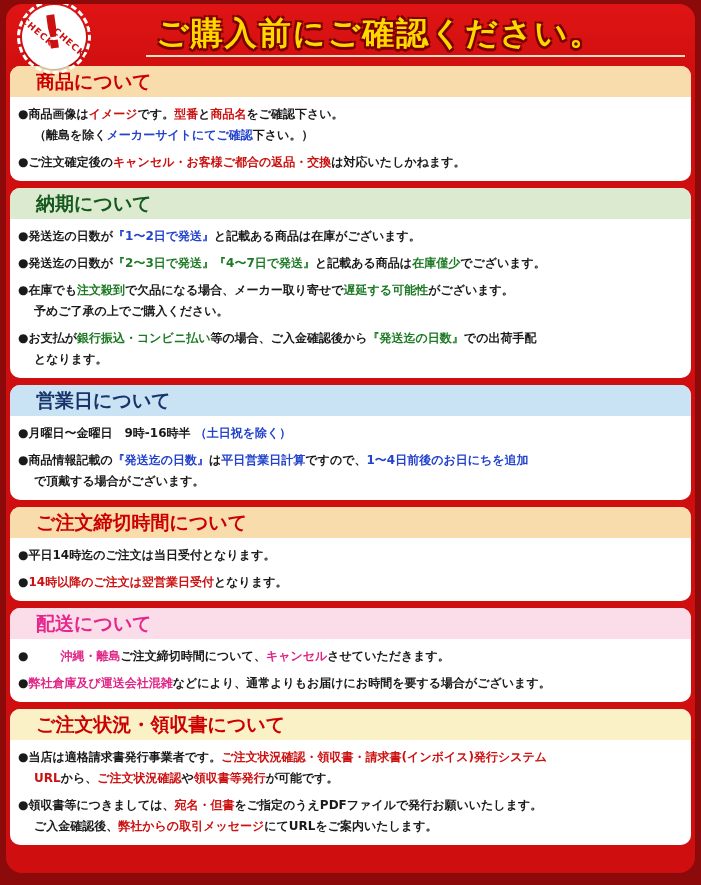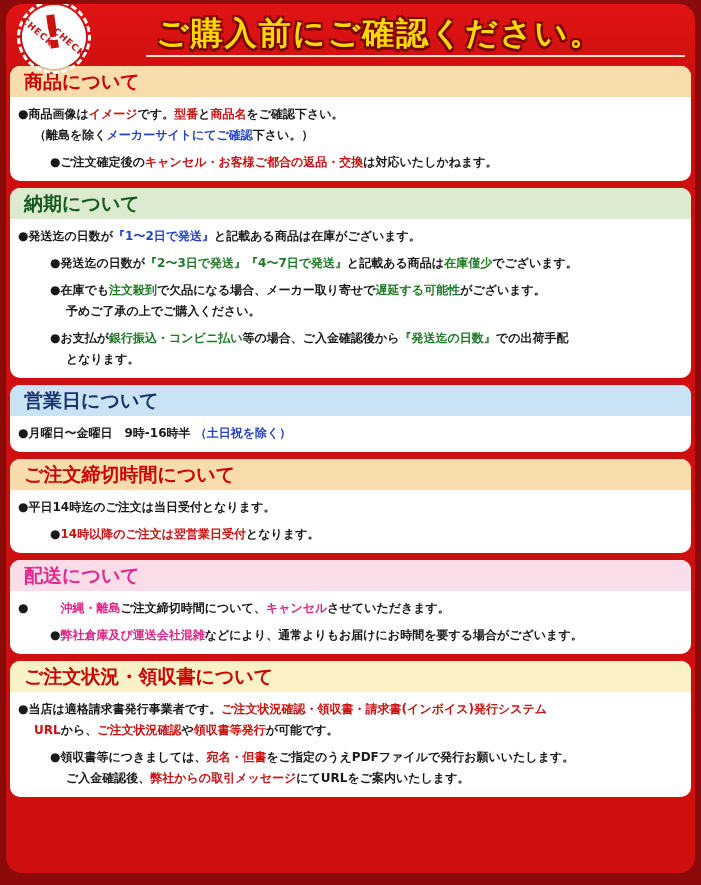--- a/index.html
+++ b/index.html
@@ -47,26 +47,26 @@
   .badge .chk-bottom{
     position:absolute;right:-5px;bottom:16px;font-size:9px;color:#cc1111;
     transform:rotate(55deg);white-space:nowrap;letter-spacing:1px;
   }
   
   .sections{padding:0 4px;}
   .section{
     background:#ffffff;border-radius:10px;margin-bottom:7px;overflow:hidden;
   }
   .section-header{
-    height:31px;display:flex;align-items:center;padding-left:14px;
+    height:31px;display:flex;align-items:center;padding-left:26px;
   }
   .section-title{font-size:19px;white-space:nowrap;}
   .section-body{padding:7px 5px 8px 8px;}
   .bullet{margin:0;}
-  .bullet + .bullet{margin-top:6px;margin-left:32px;}
+  .bullet + .bullet{margin-top:6px;}
   .line{
     font-size:12px;line-height:21px;color:#1a1a1a;white-space:nowrap;
   }
   .line.cont{padding-left:16px;}
 </style>
 </head>
 <body>
 
 <div class="page">
   <div class="header">
@@ -115,20 +115,24 @@
         </div>
       </div>
       <div class="section">
         <div class="section-header" style="background: rgb(201, 226, 244);">
           <span class="section-title" style="color: rgb(23, 53, 107);">営業日について</span>
         </div>
         <div class="section-body">
           <div class="bullet">
             <div class="line"><span>●月曜日〜金曜日　9時-16時半 </span><span style="color: rgb(35, 66, 204);">（土日祝を除く）</span></div>
           </div>
+          <div class="bullet">
+            <div class="line"><span>●商品情報記載の</span><span style="color: rgb(35, 66, 204);">『発送迄の日数』</span><span>は</span><span style="color: rgb(35, 66, 204);">平日営業日計算</span><span>ですので、</span><span style="color: rgb(35, 66, 204);">1〜4日前後のお日にちを追加</span></div>
+            <div class="line cont"><span>で頂戴する場合がございます。</span></div>
+          </div>
         </div>
       </div>
       <div class="section">
         <div class="section-header" style="background: rgb(248, 220, 171);">
           <span class="section-title" style="color: rgb(204, 0, 0);">ご注文締切時間について</span>
         </div>
         <div class="section-body">
           <div class="bullet">
             <div class="line"><span>●平日14時迄のご注文は当日受付となります。</span></div>
           </div>

